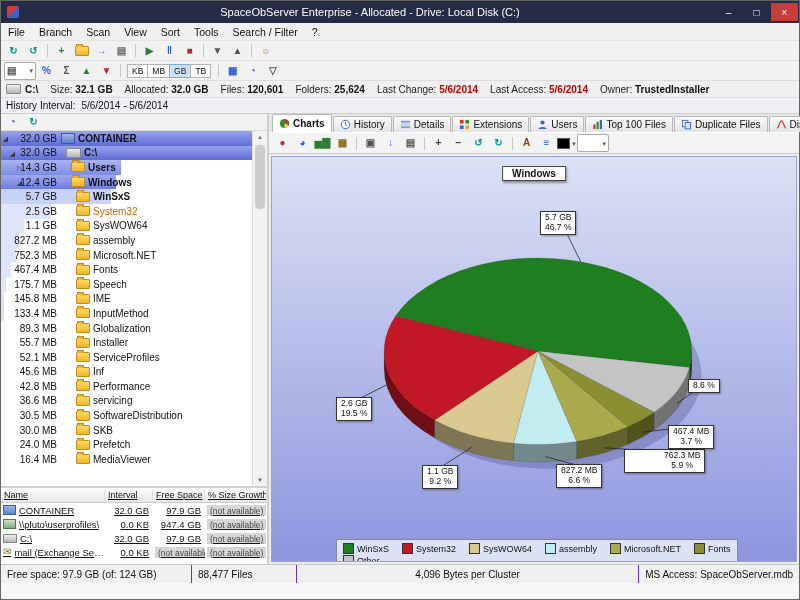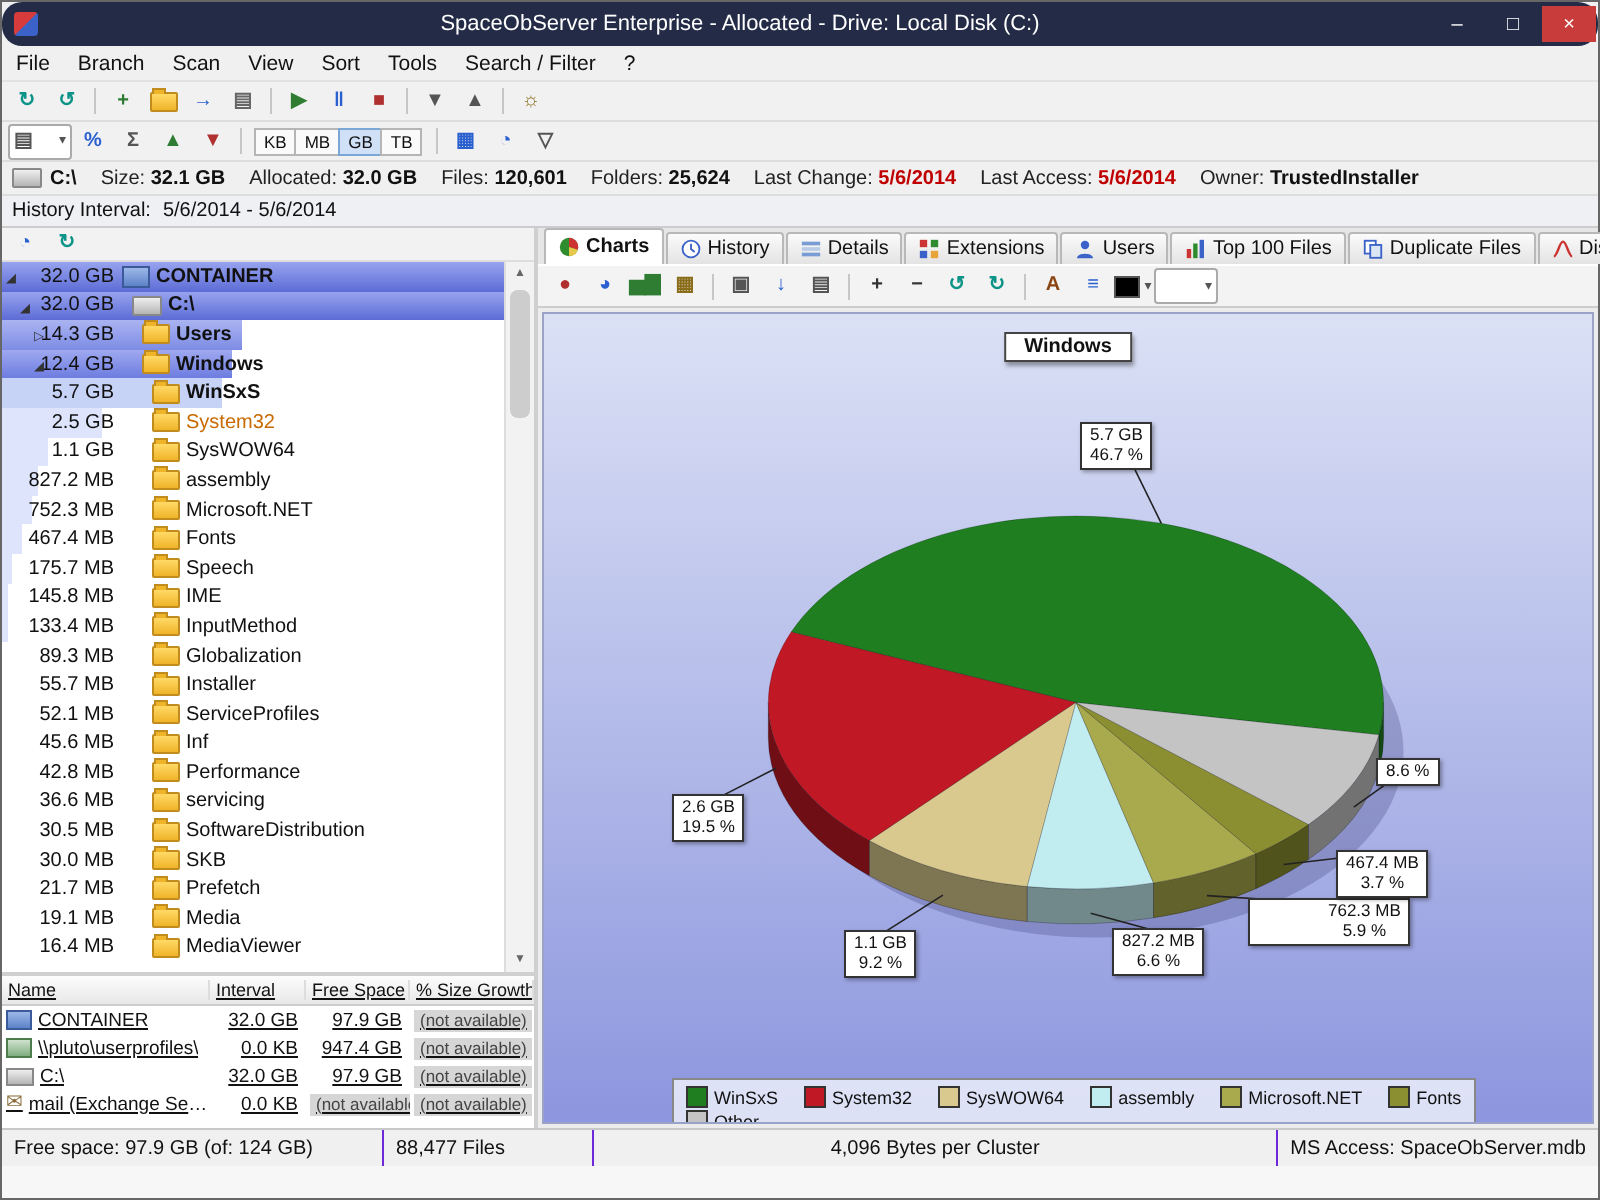--- a/index.html
+++ b/index.html
@@ -1,19 +1,19 @@
 <!DOCTYPE html>
 <html><head>
 <meta charset="utf-8">
 <style>
   html,body{margin:0;padding:0;width:800px;height:600px;overflow:hidden;
     font-family:"Liberation Sans",sans-serif;background:#e6e6e6;font-size:10px;color:#111;}
   .window{position:absolute;inset:0;display:flex;flex-direction:column;border:1px solid #666;box-sizing:border-box;background:#f0f0f0;}
   
-  .titlebar{height:22px;background:#242b47;color:#fff;display:flex;align-items:center;flex:none;border-radius:10px;}
+  .titlebar{height:22px;background:#242b47;color:#fff;display:flex;align-items:center;flex:none;}
   .app-icon{width:12px;height:12px;margin:0 6px;background:linear-gradient(135deg,#d83b3b 48%,#3b62c8 52%);border-radius:2px;flex:none;}
   .title-text{flex:1;text-align:center;font-size:11px;white-space:nowrap;overflow:hidden;}
   .win-btns{display:flex;flex:none;}
   .win-btn{width:27px;height:18px;display:grid;place-items:center;font-size:10px;color:#fff;margin-right:1px;}
   .win-btn.close{background:#c83c3c;}
   
   .menubar{height:17px;background:#f0f0f0;display:flex;align-items:center;font-size:10.5px;border-bottom:1px solid #e2e2e2;flex:none;}
   .menu-item{padding:0 7px;}
   .toolbar{height:19px;background:#f1f1f1;display:flex;align-items:center;gap:1px;padding:0 3px;border-bottom:1px solid #ddd;flex:none;}
   .tb-btn{min-width:19px;height:16px;display:flex;align-items:center;justify-content:center;border-radius:2px;font-size:10px;line-height:1;}
@@ -357,28 +357,23 @@
               <span class="tree-size">30.5 MB</span>
               <span class="tree-ico folder" style="margin-left: 19px;"></span>
               <span class="tree-name">SoftwareDistribution</span>
             </div>
             <div class="tree-row">
               <span class="tree-size">30.0 MB</span>
               <span class="tree-ico folder" style="margin-left: 19px;"></span>
               <span class="tree-name">SKB</span>
             </div>
             <div class="tree-row">
-              <span class="tree-size">21.7 MB</span>
+              <span class="tree-size">24.0 MB</span>
               <span class="tree-ico folder" style="margin-left: 19px;"></span>
               <span class="tree-name">Prefetch</span>
-            </div>
-            <div class="tree-row">
-              <span class="tree-size">19.1 MB</span>
-              <span class="tree-ico folder" style="margin-left: 19px;"></span>
-              <span class="tree-name">Media</span>
             </div>
             <div class="tree-row">
               <span class="tree-size">16.4 MB</span>
               <span class="tree-ico folder" style="margin-left: 19px;"></span>
               <span class="tree-name">MediaViewer</span>
             </div>
           </div>
         <div class="scrollbar">
           <span class="sb-btn">▲</span>
           <span class="sb-thumb"></span>

